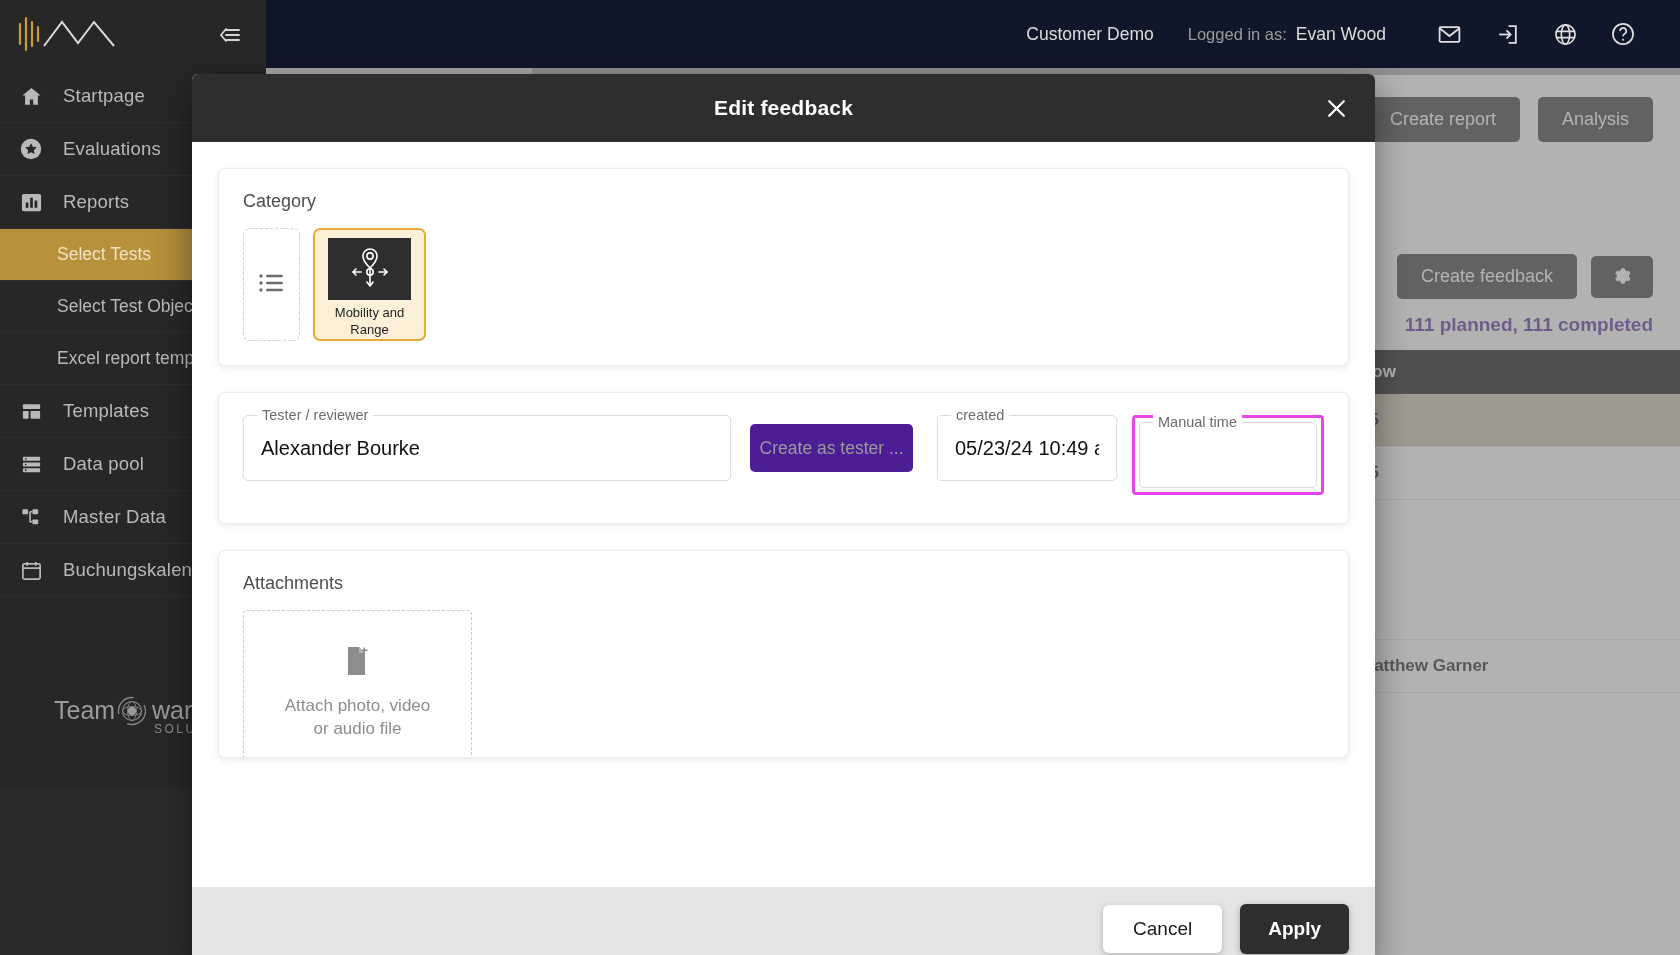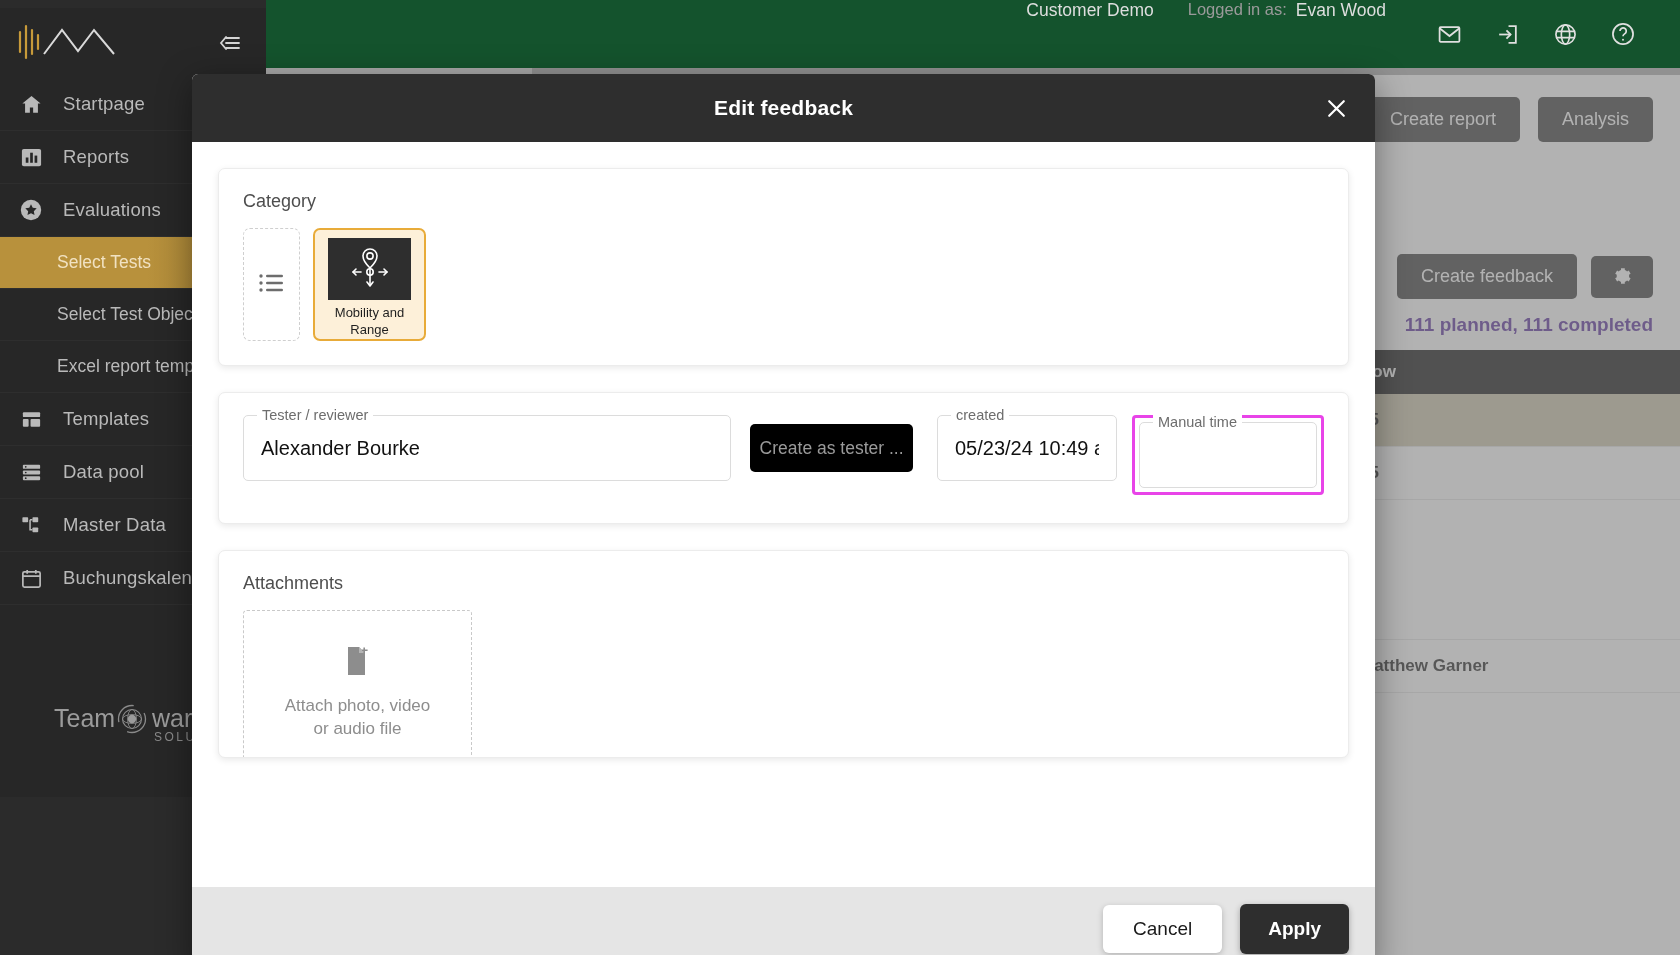--- a/index.html
+++ b/index.html
@@ -7,21 +7,21 @@
     width: 1680px; height: 955px;
     overflow: hidden;
     font-family: "Liberation Sans", sans-serif;
     background: #2b2b2b;
   }
 
   #app { position: relative; width: 1680px; height: 955px; }
 
   
   #sidebar {
-    position: absolute; left: 0; top: 8px;
+    position: absolute; left: 0; top: 0;
     width: 266px; height: 789px;
     background: #272727;
     z-index: 5;
   }
   .side-logo {
     height: 70px; display: flex; align-items: center; padding-left: 14px;
   }
   .side-collapse {
     position: absolute; left: 212px; top: 20px;
     width: 34px; height: 30px;
@@ -58,22 +58,22 @@
 
   
   #main {
     position: absolute; left: 266px; top: 0;
     width: 1414px; height: 955px;
     background: #ffffff;
   }
   #topbar {
     position: absolute; left: 0; top: 0;
     width: 1414px; height: 68px;
-    background: #14532d;
-    display: flex; justify-content: flex-end;
+    background: #0f172a;
+    display: flex; align-items: center; justify-content: flex-end;
     padding-right: 28px; gap: 0;
   }
   .tb-text { color: #dedede; font-size: 17.5px; margin-right: 34px; }
   .tb-dim { color: #9a9a9a; font-size: 16.5px; margin-right: 9px; }
   .tb-icon { width: 58px; display: flex; align-items: center; justify-content: center; cursor: pointer; }
 
   #content-scroll {
     position: absolute; left: 0; top: 68px;
     width: 1414px; height: 887px;
     background: #ffffff;
@@ -215,21 +215,21 @@
   .field .flab {
     position: absolute; top: -9px; left: 13px;
     background: #fff; padding: 0 5px;
     font-size: 14.5px; color: #6d6d6d;
   }
   .field .fval { font-size: 20px; color: #111; white-space: nowrap; overflow: hidden; }
   .f-tester { width: 497px; }
   .create-btn {
     margin-left: 19px;
     width: 166px; height: 48px; margin-top: 9px;
-    background: #000000; color: #9a9a9a;
+    background: #4c1d95; color: #9a9a9a;
     border: none; border-radius: 5px;
     font-size: 17.5px; font-family: inherit;
     cursor: pointer;
   }
   .f-created { width: 180px; margin-left: 24px; }
   .mt-wrap {
     margin-left: 15px;
     border: 3px solid #e844e8;
     border-radius: 4px;
     padding: 4px;
@@ -396,37 +396,37 @@
     <div class="nav-item">
       <span class="ico">
         <svg width="23" height="23" viewBox="0 0 24 24" fill="#b9b9b9">
             <path d="M12 3.2L2.5 11h2.8v9.5h5V15h3.4v5.5h5V11h2.8z"></path>
           </svg>
       </span>
       <span>Startpage</span>
     </div>
     <div class="nav-item">
       <span class="ico">
+        <svg width="24" height="24" viewBox="0 0 24 24">
+            <circle cx="12" cy="12" r="10.2" fill="#b9b9b9"></circle>
+            <path d="M12 6.2l1.75 3.6 3.95.55-2.87 2.78.69 3.93L12 15.2l-3.52 1.86.69-3.93L6.3 10.35l3.95-.55z" fill="#272727"></path>
+          </svg>
+      </span>
+      <span>Evaluations</span>
+    </div>
+    <div class="nav-item">
+      <span class="ico">
         <svg width="23" height="23" viewBox="0 0 24 24">
             <rect x="2" y="3" width="20" height="18" rx="2" fill="#b9b9b9"></rect>
             <rect x="6" y="12" width="2.8" height="5.5" fill="#272727"></rect>
             <rect x="10.6" y="7" width="2.8" height="10.5" fill="#272727"></rect>
             <rect x="15.2" y="10" width="2.8" height="7.5" fill="#272727"></rect>
           </svg>
       </span>
       <span>Reports</span>
-    </div>
-    <div class="nav-item">
-      <span class="ico">
-        <svg width="24" height="24" viewBox="0 0 24 24">
-            <circle cx="12" cy="12" r="10.2" fill="#b9b9b9"></circle>
-            <path d="M12 6.2l1.75 3.6 3.95.55-2.87 2.78.69 3.93L12 15.2l-3.52 1.86.69-3.93L6.3 10.35l3.95-.55z" fill="#272727"></path>
-          </svg>
-      </span>
-      <span>Evaluations</span>
     </div>
 
     <div class="sub-item active">
       <span>Select Tests</span>
     </div>
     <div class="sub-item">
       <span>Select Test Objects</span>
     </div>
     <div class="sub-item">
       <span>Excel report templates</span>

